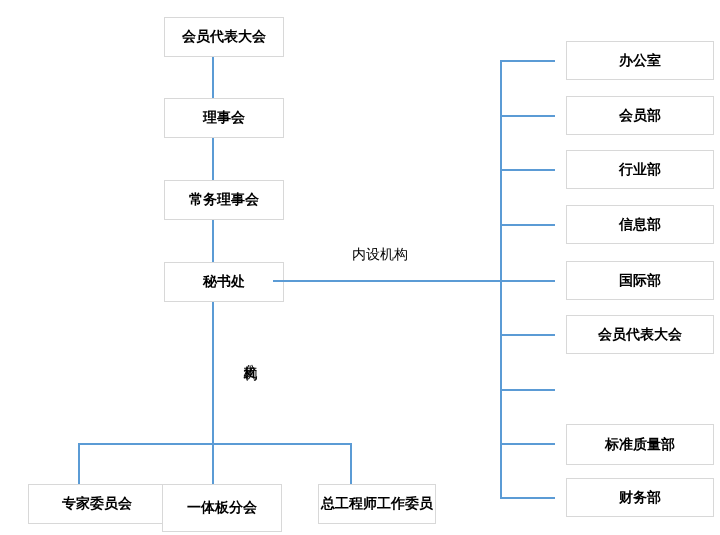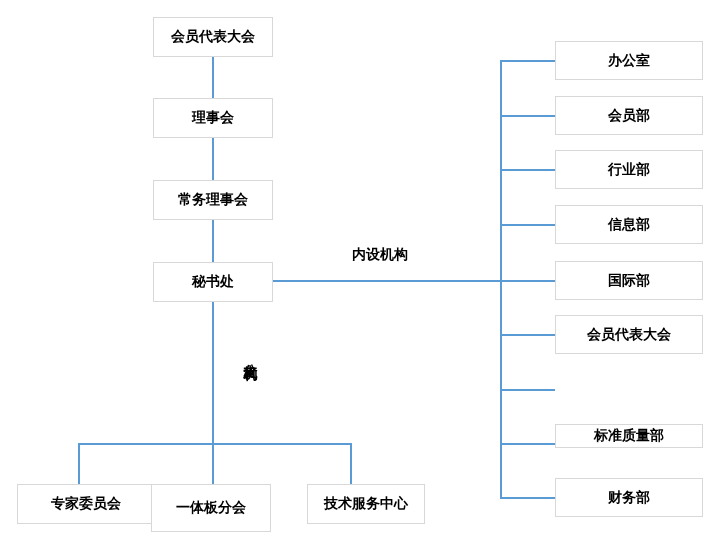--- a/index.html
+++ b/index.html
@@ -21,28 +21,29 @@
     box-sizing:border-box;
     border:1px solid var(--box-border);
     background:var(--box-bg);
     color:var(--text);
     font-size:14px;
     font-weight:bold;
     display:flex;
     align-items:center;
     justify-content:center;
     white-space:nowrap;
+    margin-left:11px;
   }
   .h-line{position:absolute;height:1.5px;background:var(--line);}
   .v-line{position:absolute;width:1.5px;background:var(--line);}
   .label{
     position:absolute;
     color:var(--text);
     font-size:14px;
-    font-weight:bold;
+    font-weight:normal;
     white-space:nowrap;
   }
   .label.vertical{
     writing-mode:vertical-rl;
     text-orientation:upright;
     letter-spacing:1px;
     line-height:1;
     white-space:normal;
   }
 </style>
@@ -74,25 +75,25 @@
   <div class="h-line" style="left:500px;top:389px;width:55px"></div>
   <div class="h-line" style="left:500px;top:443px;width:55px"></div>
   <div class="h-line" style="left:500px;top:497px;width:55px"></div>
 
   <div class="box" style="left:555px;top:41px;width:148px;height:39px">办公室</div>
   <div class="box" style="left:555px;top:96px;width:148px;height:39px">会员部</div>
   <div class="box" style="left:555px;top:150px;width:148px;height:39px">行业部</div>
   <div class="box" style="left:555px;top:205px;width:148px;height:39px">信息部</div>
   <div class="box" style="left:555px;top:261px;width:148px;height:39px">国际部</div>
   <div class="box" style="left:555px;top:315px;width:148px;height:39px">会员代表大会</div>
-  <div class="box" style="left:555px;top:424px;width:148px;height:24px">标准质量部</div>
+  <div class="box" style="left:555px;top:424px;width:148px;height:41px">标准质量部</div>
   <div class="box" style="left:555px;top:478px;width:148px;height:39px">财务部</div>
 
   <div class="label vertical" style="left:244px;top:353px;height:62px">分支机构</div>
   <div class="h-line" style="left:78px;top:443px;width:273px"></div>
   <div class="v-line" style="left:78px;top:443px;height:41px"></div>
   <div class="v-line" style="left:350px;top:443px;height:41px"></div>
 
   <div class="box" style="left:17px;top:484px;width:138px;height:40px">专家委员会</div>
   <div class="box" style="left:151px;top:484px;width:120px;height:48px">一体板分会</div>
-  <div class="box" style="left:307px;top:484px;width:118px;height:40px">技术服务中心</div>
+  <div class="box" style="left:307px;top:484px;width:118px;height:40px">总工程师工作委员</div>
 
 </div>
 
 </body></html>

